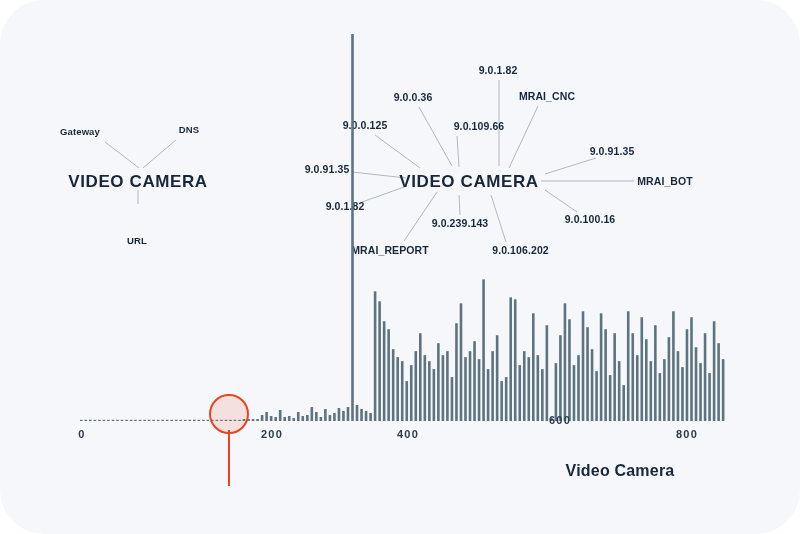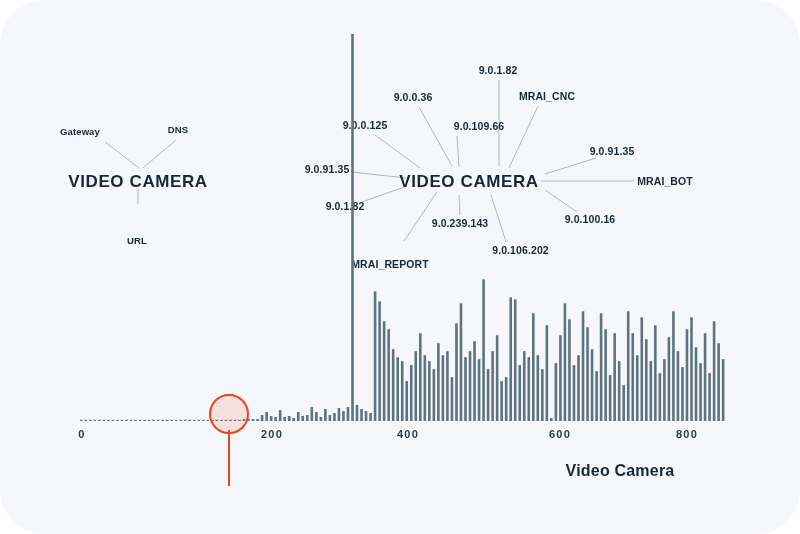--- a/index.html
+++ b/index.html
@@ -104,37 +104,37 @@
       <line x1="362" y1="202" x2="407" y2="186" stroke="#aeb8c2" stroke-width="1"></line>
       <line x1="577" y1="212" x2="545" y2="190" stroke="#aeb8c2" stroke-width="1"></line>
       <line x1="404" y1="241" x2="437" y2="192" stroke="#aeb8c2" stroke-width="1"></line>
       <line x1="460" y1="215" x2="459" y2="195" stroke="#aeb8c2" stroke-width="1"></line>
       <line x1="506" y1="242" x2="491" y2="195" stroke="#aeb8c2" stroke-width="1"></line>
     </svg>
 
   <div id="left-cluster">
     <div class="cluster-label node-title" id="left-center" style="left: 138px; top: 172px; transform: translateX(-50%);">VIDEO CAMERA</div>
   <div class="cluster-label spoke-label-sm" style="left: 80px; top: 126px; transform: translateX(-50%);">Gateway</div>
-      <div class="cluster-label spoke-label-sm" style="left: 178px; top: 124px; transform: translateX(-50%);">DNS</div>
+      <div class="cluster-label spoke-label-sm" style="left: 189px; top: 124px; transform: translateX(-50%);">DNS</div>
       <div class="cluster-label spoke-label-sm" style="left: 137px; top: 207px; transform: translateX(-50%); margin-top: 28px;">URL</div>
     </div>
 
   <div id="right-cluster">
     <div class="cluster-label node-title" id="right-center" style="left: 469px; top: 172px; transform: translateX(-50%);">VIDEO CAMERA</div>
   <div class="cluster-label spoke-label" style="left: 498px; top: 64px; transform: translateX(-50%);">9.0.1.82</div>
       <div class="cluster-label spoke-label" style="left: 547px; top: 90px; transform: translateX(-50%);">MRAI_CNC</div>
       <div class="cluster-label spoke-label" style="left: 413px; top: 91px; transform: translateX(-50%);">9.0.0.36</div>
       <div class="cluster-label spoke-label" style="left: 457px; top: 120px; transform: translateX(-50%); padding-left: 44px;">9.0.109.66</div>
       <div class="cluster-label spoke-label" style="left: 365px; top: 119px; transform: translateX(-50%);">9.0.0.125</div>
       <div class="cluster-label spoke-label" style="left: 612px; top: 145px; transform: translateX(-50%);">9.0.91.35</div>
       <div class="cluster-label spoke-label" style="left: 327px; top: 163px; transform: translateX(-50%);">9.0.91.35</div>
       <div class="cluster-label spoke-label" style="left: 665px; top: 175px; transform: translateX(-50%);">MRAI_BOT</div>
       <div class="cluster-label spoke-label" style="left: 345px; top: 200px; transform: translateX(-50%);">9.0.1.82</div>
       <div class="cluster-label spoke-label" style="left: 590px; top: 213px; transform: translateX(-50%);">9.0.100.16</div>
-      <div class="cluster-label spoke-label" style="left: 390px; top: 258px; transform: translateX(-50%);">MRAI_REPORT</div>
+      <div class="cluster-label spoke-label" style="left: 390px; top: 244px; transform: translateX(-50%);">MRAI_REPORT</div>
       <div class="cluster-label spoke-label" style="left: 460px; top: 217px; transform: translateX(-50%);">9.0.239.143</div>
       <div class="cluster-label spoke-label" style="left: 504px; top: 244px; transform: translateX(-50%); padding-left: 33px;">9.0.106.202</div>
     </div>
 
   <svg id="bars-svg">
       <rect x="80.00" y="419.80" width="2.6" height="1.20" fill="#5d7480"></rect>
       <rect x="84.52" y="419.80" width="2.6" height="1.20" fill="#5d7480"></rect>
       <rect x="89.04" y="419.80" width="2.6" height="1.20" fill="#5d7480"></rect>
       <rect x="93.56" y="419.80" width="2.6" height="1.20" fill="#5d7480"></rect>
       <rect x="98.08" y="419.80" width="2.6" height="1.20" fill="#5d7480"></rect>
@@ -278,19 +278,19 @@
       <rect x="721.84" y="359.16" width="2.6" height="61.84" fill="#5d7480"></rect>
     </svg>
 
   <div id="poi-circle" style="left: 209px; top: 394px; width: 40px; height: 40px; border: 2px solid rgb(232, 68, 31); background: rgba(232, 68, 31, 0.13);"></div>
   <div id="poi-line" style="left: 228px; top: 430px; height: 56px; background: rgb(232, 68, 31);"></div>
 
   <div id="axis-ticks">
       <div class="axis-tick" style="left: 82px; top: 428px;">0</div>
       <div class="axis-tick" style="left: 272px; top: 428px;">200</div>
       <div class="axis-tick" style="left: 408px; top: 428px;">400</div>
-      <div class="axis-tick" style="left: 544px; top: 428px; padding-left: 32px;">600</div>
+      <div class="axis-tick" style="left: 544px; top: 414px; padding-left: 32px;">600</div>
       <div class="axis-tick" style="left: 687px; top: 428px;">800</div>
     </div>
 
   <div id="chart-caption" style="left: 620px; top: 462px;">Video Camera</div>
 
 </div>
 
 </body></html>

